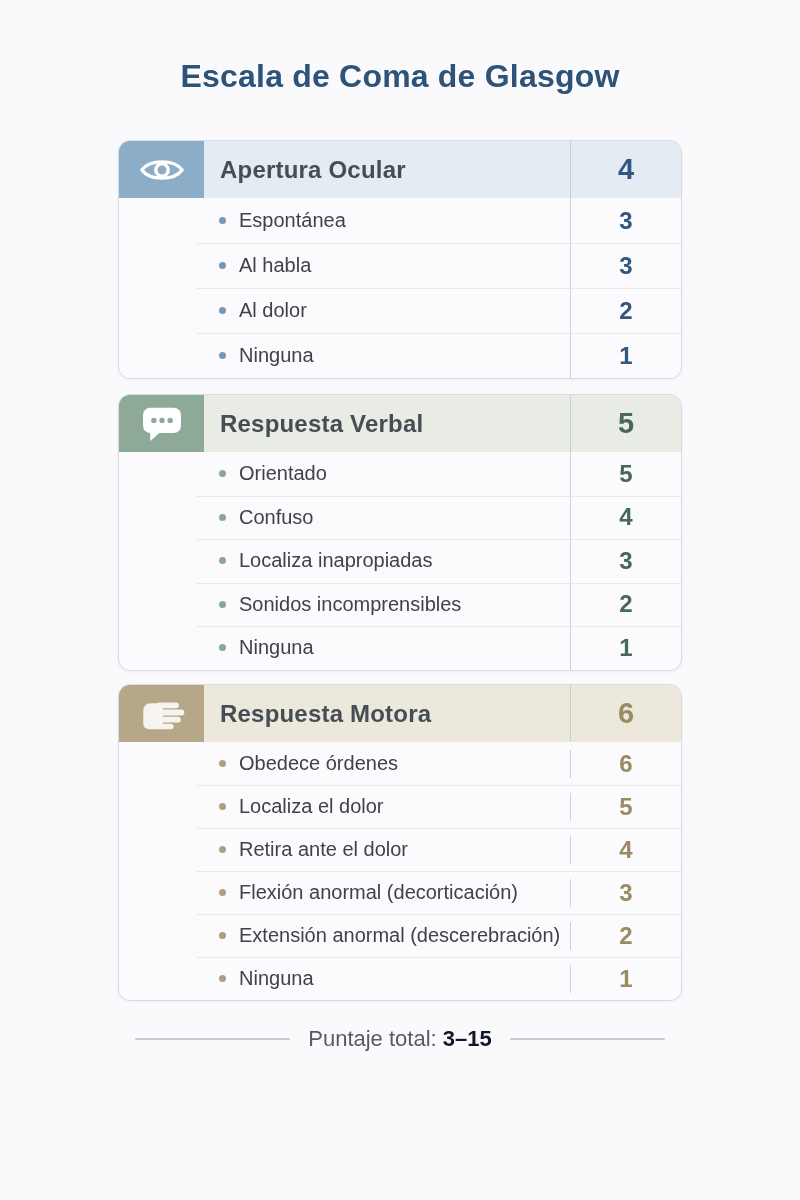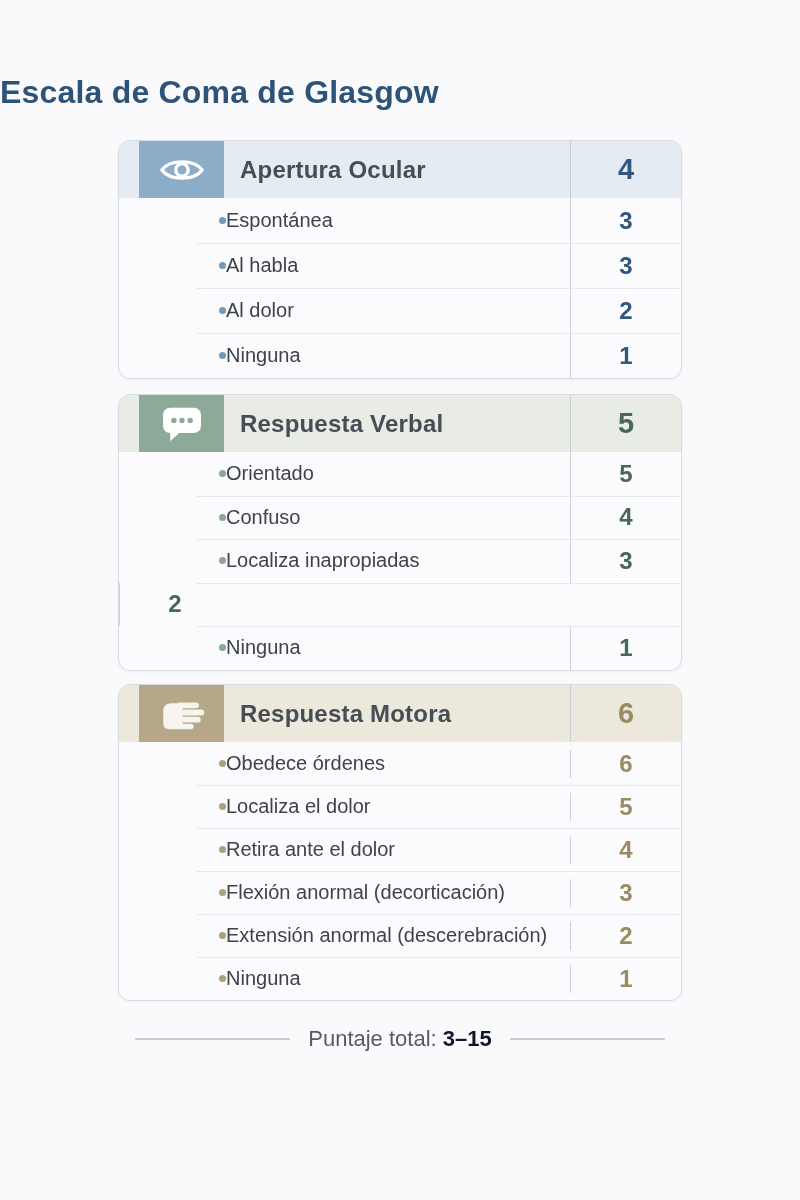--- a/index.html
+++ b/index.html
@@ -5,38 +5,39 @@
   * { margin:0; padding:0; box-sizing:border-box; }
   html,body { width:800px; height:1200px; }
   body {
     background:#fafafc;
     font-family:"Liberation Sans", sans-serif;
     position:relative;
     overflow:hidden;
     color:#3e4349;
   }
   .page-title {
-    position:absolute; top:74px; left:0; width:800px;
+    position:absolute; top:58px; left:0; width:800px;
+    text-align:center;
     font-size:32px; font-weight:700;
     color:#2d5478;
     letter-spacing:.2px;
   }
   .card {
     position:absolute; left:118px; width:564px;
     background:#fbfbfd;
     border:1.5px solid #d8dde3;
     border-radius:12px;
     box-shadow:0 1px 3px rgba(90,100,120,.08);
     overflow:hidden;
   }
   .card.sec-eye    { --icon-bg:#8cadc8; --head-bg:#e4ebf2; --accent:#31577e; --bullet:#7398b8; }
   .card.sec-verbal { --icon-bg:#8caa97; --head-bg:#e9ece5; --accent:#47685b; --bullet:#8aa795; }
   .card.sec-motor  { --icon-bg:#b5a787; --head-bg:#ece8db; --accent:#9a8b62; --bullet:#ac9e7f; }
 
-  .card-header { display:flex; height:57px; background:var(--head-bg);padding-left:20px; }
+  .card-header { display:flex; height:57px; background:var(--head-bg); }
   .icon-box {
     width:85px; height:57px; flex:0 0 85px;
     background:var(--icon-bg);
     display:flex; align-items:center; justify-content:center;
   }
   .header-title {
     flex:1; display:flex; align-items:center;
     padding-left:16px;
     font-size:24px; font-weight:700; color:#474d54;
     letter-spacing:.2px;
@@ -49,21 +50,21 @@
   .row { display:flex; position:relative; }
   .sec-eye .row    { height:45px; }
   .sec-verbal .row { height:43.5px;text-align:center; }
   .sec-motor .row  { height:43px;align-items:center; }
   .row + .row::before {
     content:""; position:absolute; top:0; left:78px; right:0;
     height:1px; background:#e6e8ec;
   }
   .row-label {
     flex:1; display:flex; align-items:center;
-    padding-left:100px; 
+    padding-left:100px; gap:13px;
     font-size:20px; color:#3e4349;
   }
   .bullet {
     width:7px; height:7px; border-radius:50%;
     background:var(--bullet); flex:0 0 7px;
   }
   .row-value {
     flex:0 0 111px; display:flex; align-items:center; justify-content:center;
     border-left:1.5px solid #ccd2d9;
     font-size:24px; font-weight:700; color:var(--accent);
@@ -156,20 +157,24 @@
     <div class="row-value">4</div>
   </div>
   <div class="row">
     <div class="row-label">
         <span class="bullet"></span>
         <span>Localiza inapropiadas</span>
       </div>
     <div class="row-value">3</div>
   </div>
   <div class="row">
+    <div class="row-label">
+        <span class="bullet"></span>
+        <span>Sonidos incomprensibles</span>
+      </div>
     <div class="row-value">2</div>
   </div>
   <div class="row">
     <div class="row-label">
         <span class="bullet"></span>
         <span>Ninguna</span>
       </div>
     <div class="row-value">1</div>
   </div>
 </section>

